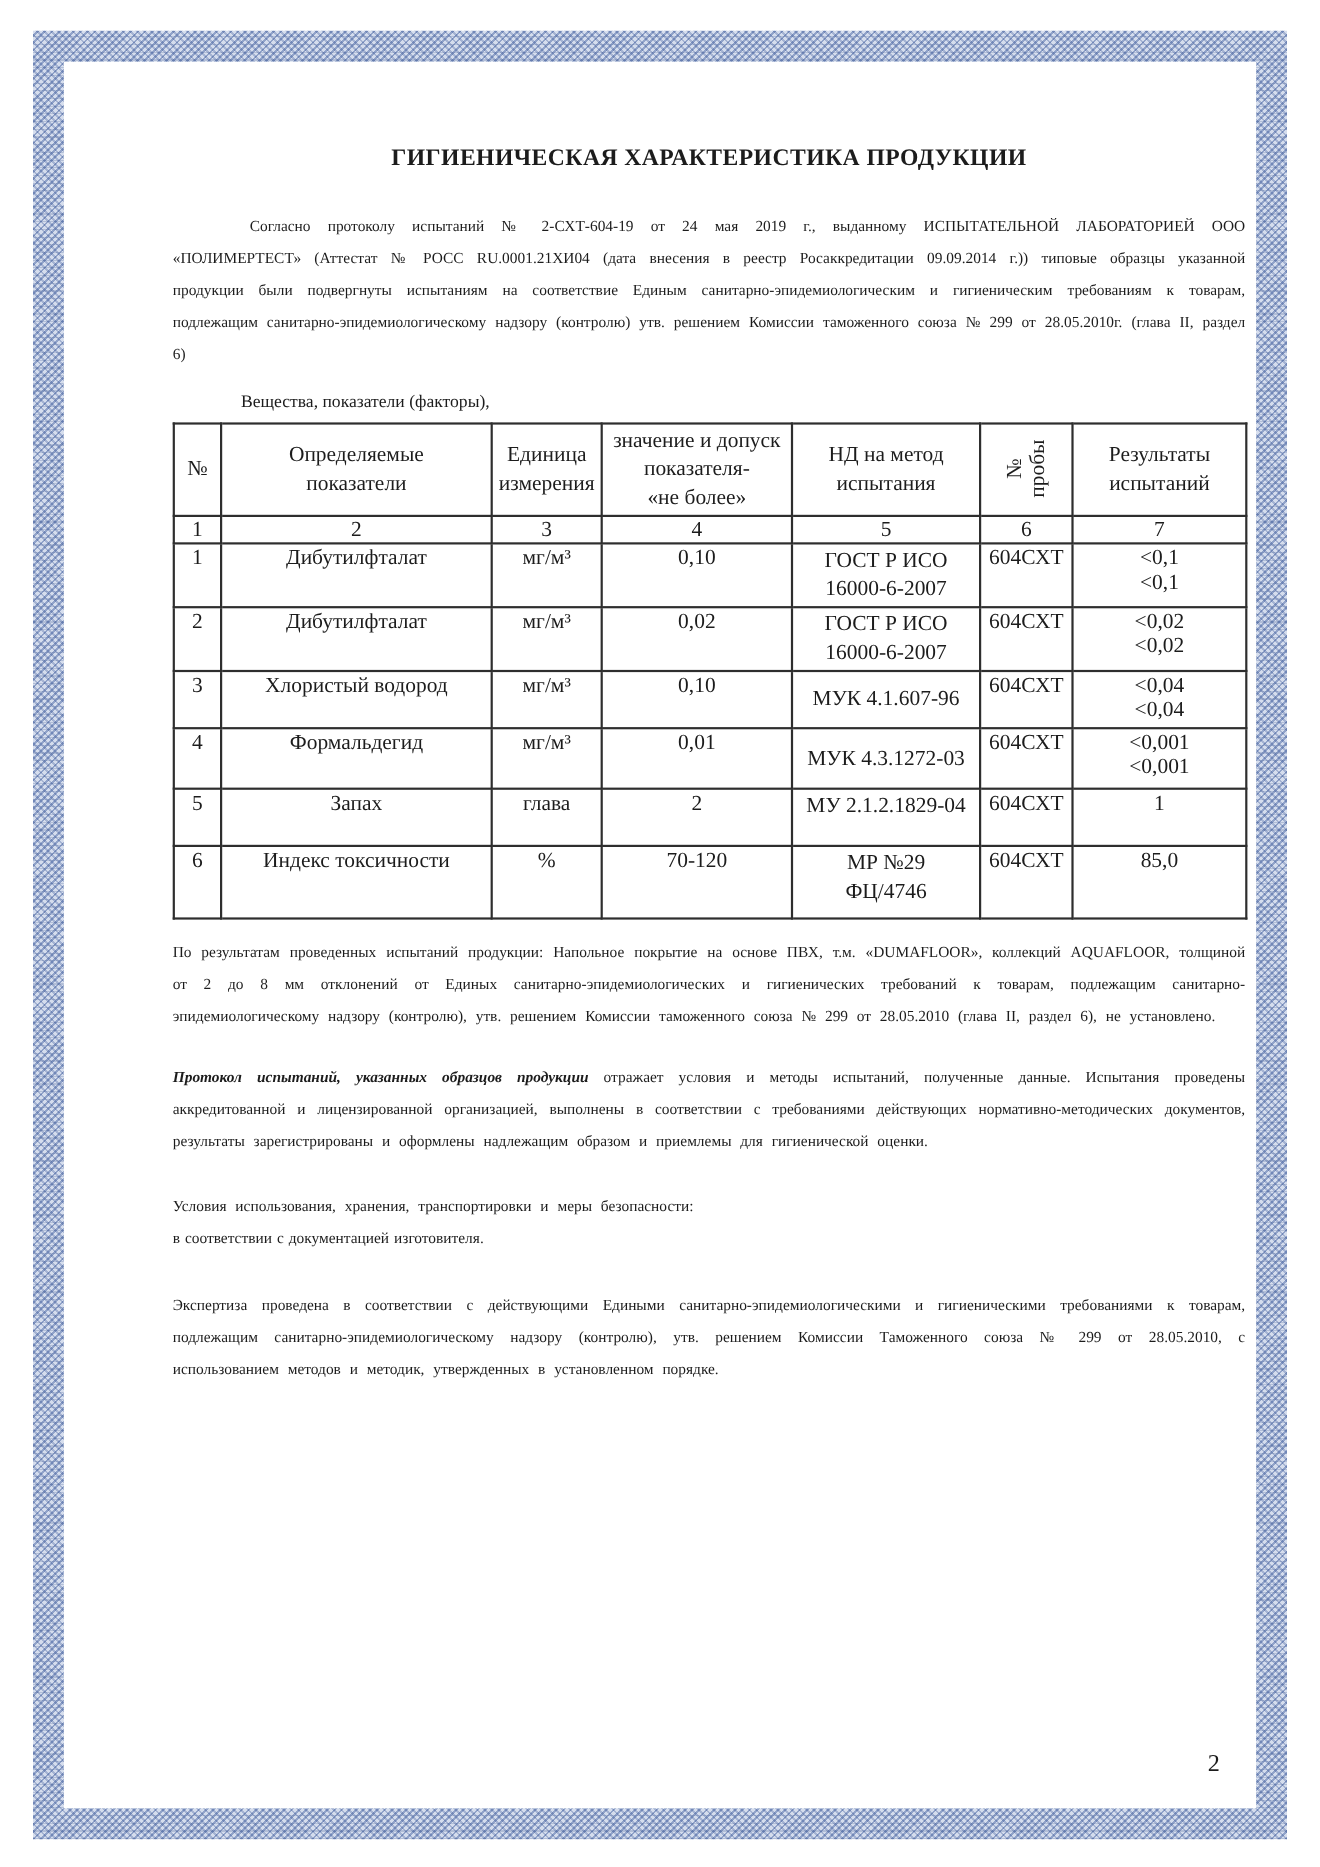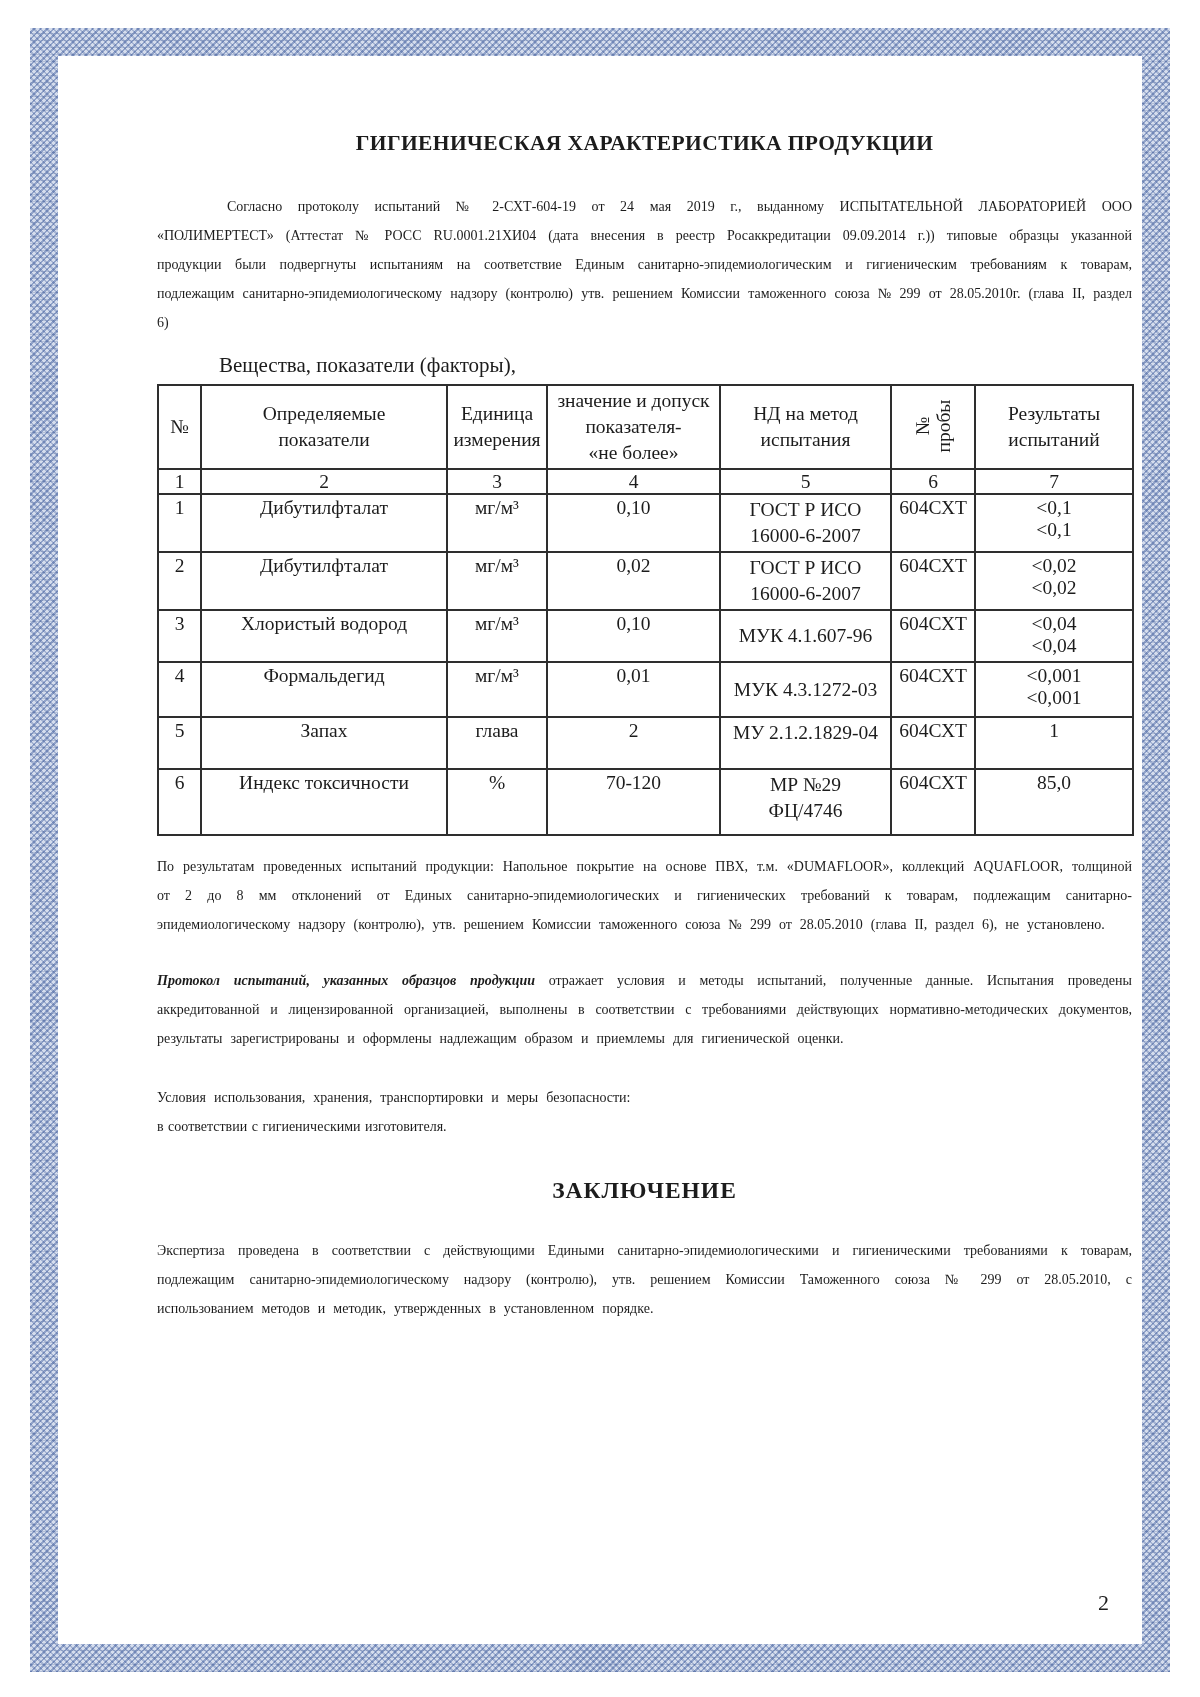--- a/index.html
+++ b/index.html
@@ -32,21 +32,21 @@
   .content { position:absolute; left:157px; top:0; width:975px;margin-top:24px; }
   .doc-title {
     margin-top:107px; text-align:center;
     font-weight:bold; font-size:21.5px; letter-spacing:0.4px;
   }
   .para {
     font-size:14px; line-height:29px; text-align:justify;
     word-spacing:4.5px;
   }
   .intro { margin-top:36px; text-indent:70px; }
-  .tbl-caption { font-size:21px; line-height:29px; margin-left:62px; }
+  .tbl-caption { font-size:16px; line-height:29px; margin-left:62px; }
   table.spec {
     margin-top:4px; width:975px; border-collapse:collapse;
     table-layout:fixed; font-size:19.5px;
   }
   table.spec th, table.spec td {
     border:2px solid #2e2e2e; padding:2px 4px;
     font-weight:normal; text-align:center; vertical-align:top;
   }
   .pre { white-space:pre-line; }
   tr.hdr th { height:76px; vertical-align:middle; line-height:26px; }
@@ -202,24 +202,23 @@
         </tr>
       </tbody>
     </table>
 
     <p class="para p-results"><span>По результатам проведенных испытаний продукции: Напольное покрытие на основе ПВХ, т.м. «DUMAFLOOR», коллекций AQUAFLOOR, толщиной от 2 до 8 мм отклонений от Единых санитарно-эпидемиологических и гигиенических требований к товарам, подлежащим санитарно-эпидемиологическому надзору (контролю), утв. решением Комиссии таможенного союза № 299 от 28.05.2010 (глава II, раздел 6), </span><span class="b">не установлено</span><span>.</span></p>
 
     <p class="para p-protocol"><span class="lead-bi">Протокол испытаний, указанных образцов продукции</span><span> отражает условия и методы испытаний, полученные данные. Испытания проведены аккредитованной и лицензированной организацией, выполнены в соответствии с требованиями действующих нормативно-методических документов, результаты зарегистрированы и оформлены надлежащим образом и приемлемы для гигиенической оценки.</span></p>
 
     <div class="para conditions">
       <div><span class="b">Условия использования, хранения, транспортировки и меры безопасности</span><span>:</span></div>
-      <div class="body-line">в соответствии с гигиеническими изготовителя.</div>
+      <div class="body-line">в соответствии с документацией изготовителя.</div>
     </div>
 
-    <div class="conclusion-h">ЗАКЛЮЧЕНИЕ</div>
 
     <p class="para p-conclusion">Экспертиза проведена в соответствии с действующими Едиными санитарно-эпидемиологическими и гигиеническими требованиями к товарам, подлежащим санитарно-эпидемиологическому надзору (контролю), утв. решением Комиссии Таможенного союза № 299 от 28.05.2010, с использованием методов и методик, утвержденных в установленном порядке.</p>
 
   </div>
 
   <div class="page-number">2</div>
 
 </div>
 
 </body></html>

